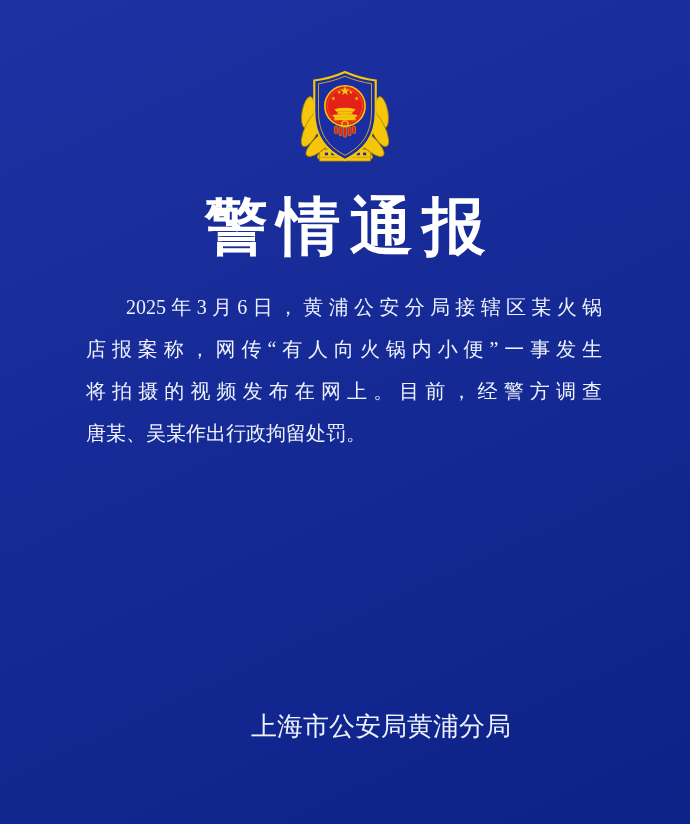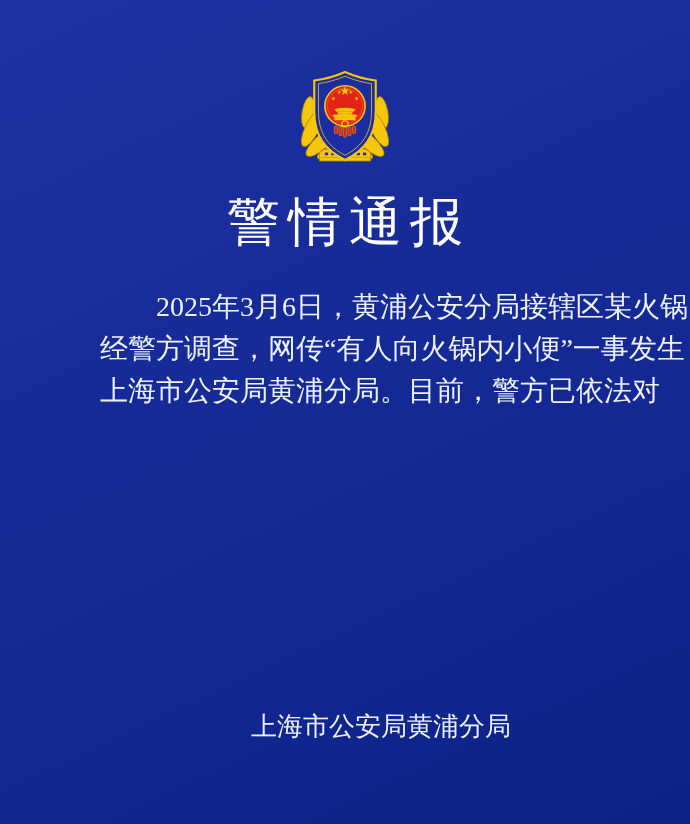--- a/index.html
+++ b/index.html
@@ -13,27 +13,27 @@
   }
   .emblem {
     position:absolute; left:292px; top:57px;
     width:106px; height:117px;
   }
   .emblem svg { width:100%; height:100%; display:block; }
   .title {
     position:absolute; top:193px; left:0; width:100%;
     margin:0;
     text-align:center;
-    font-size:53px; font-weight:400;
+    font-size:63px; font-weight:700;
     letter-spacing:0.15em; text-indent:0.15em;
     line-height:1.1;
   }
   .body {
-    position:absolute; top:286px; left:100px; width:516px;
-    font-size:28px;
+    position:absolute; top:286px; left:86px; width:516px;
+    font-size:20px;
   }
   .bodyline {
     height:42px; line-height:42px;
     text-align:justify;
     text-align-last:justify;
     white-space:nowrap;
   }
   .bodyline.first { text-indent:2em; }
   .bodyline.last  { text-align-last:left; white-space:normal; }
   .footer {
@@ -109,21 +109,22 @@
         <rect x="105.5" y="131" width="6" height="17" rx="2"></rect>
         <rect x="114" y="130" width="6" height="14" rx="2"></rect>
       </g>
     </svg>
   </div>
 
   <h1 class="title" style="color: rgb(255, 255, 255);">警情通报</h1>
 
   <div class="body">
     <div class="bodyline first">2025年3月6日，黄浦公安分局接辖区某火锅</div>
-    <div class="bodyline">经警方调查，网传“有人向火锅内小便”一事发生</div>
-    <div class="bodyline">上海市公安局黄浦分局。目前，警方已依法对</div>
+    <div class="bodyline">店报案称，网传“有人向火锅内小便”一事发生</div>
+    <div class="bodyline">将拍摄的视频发布在网上。目前，经警方调查</div>
+    <div class="bodyline last">唐某、吴某作出行政拘留处罚。</div>
   </div>
 
   <div class="footer">
     <div class="agency">上海市公安局黄浦分局</div>
   </div>
 
 </div>
 
 </body></html>

